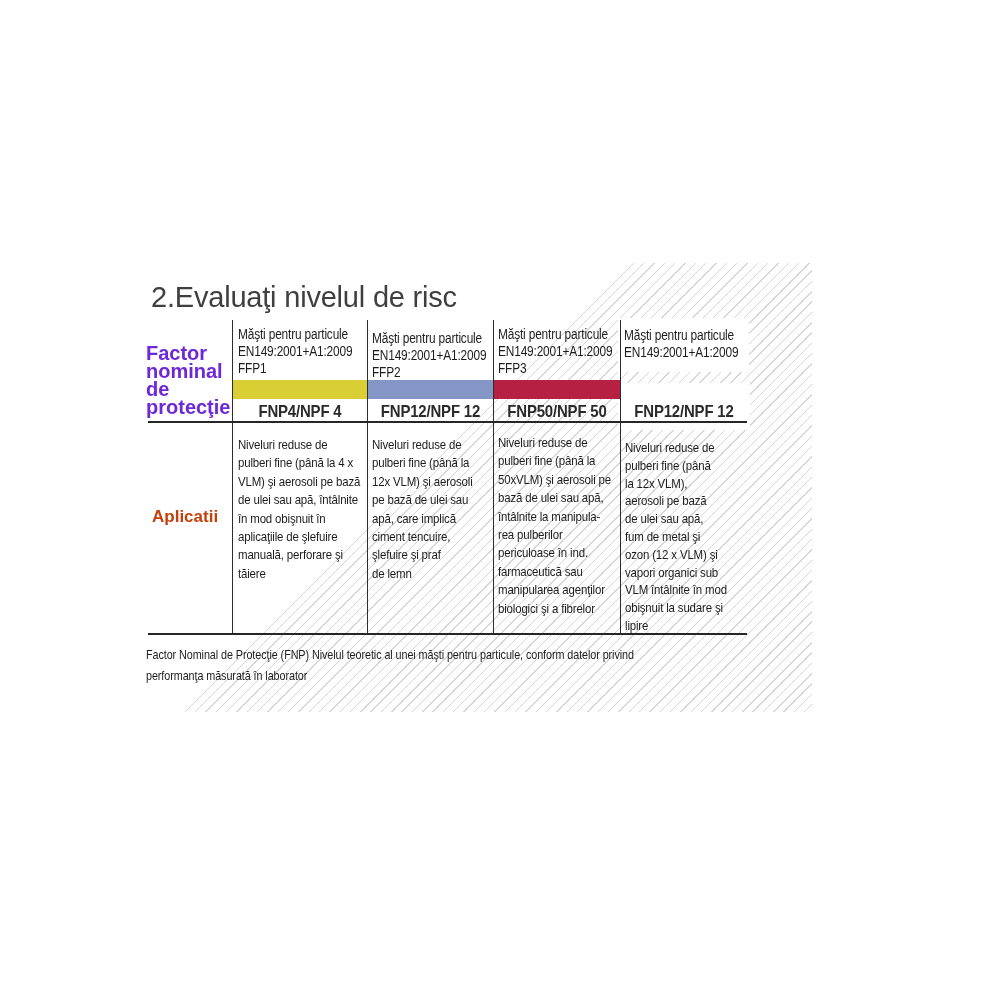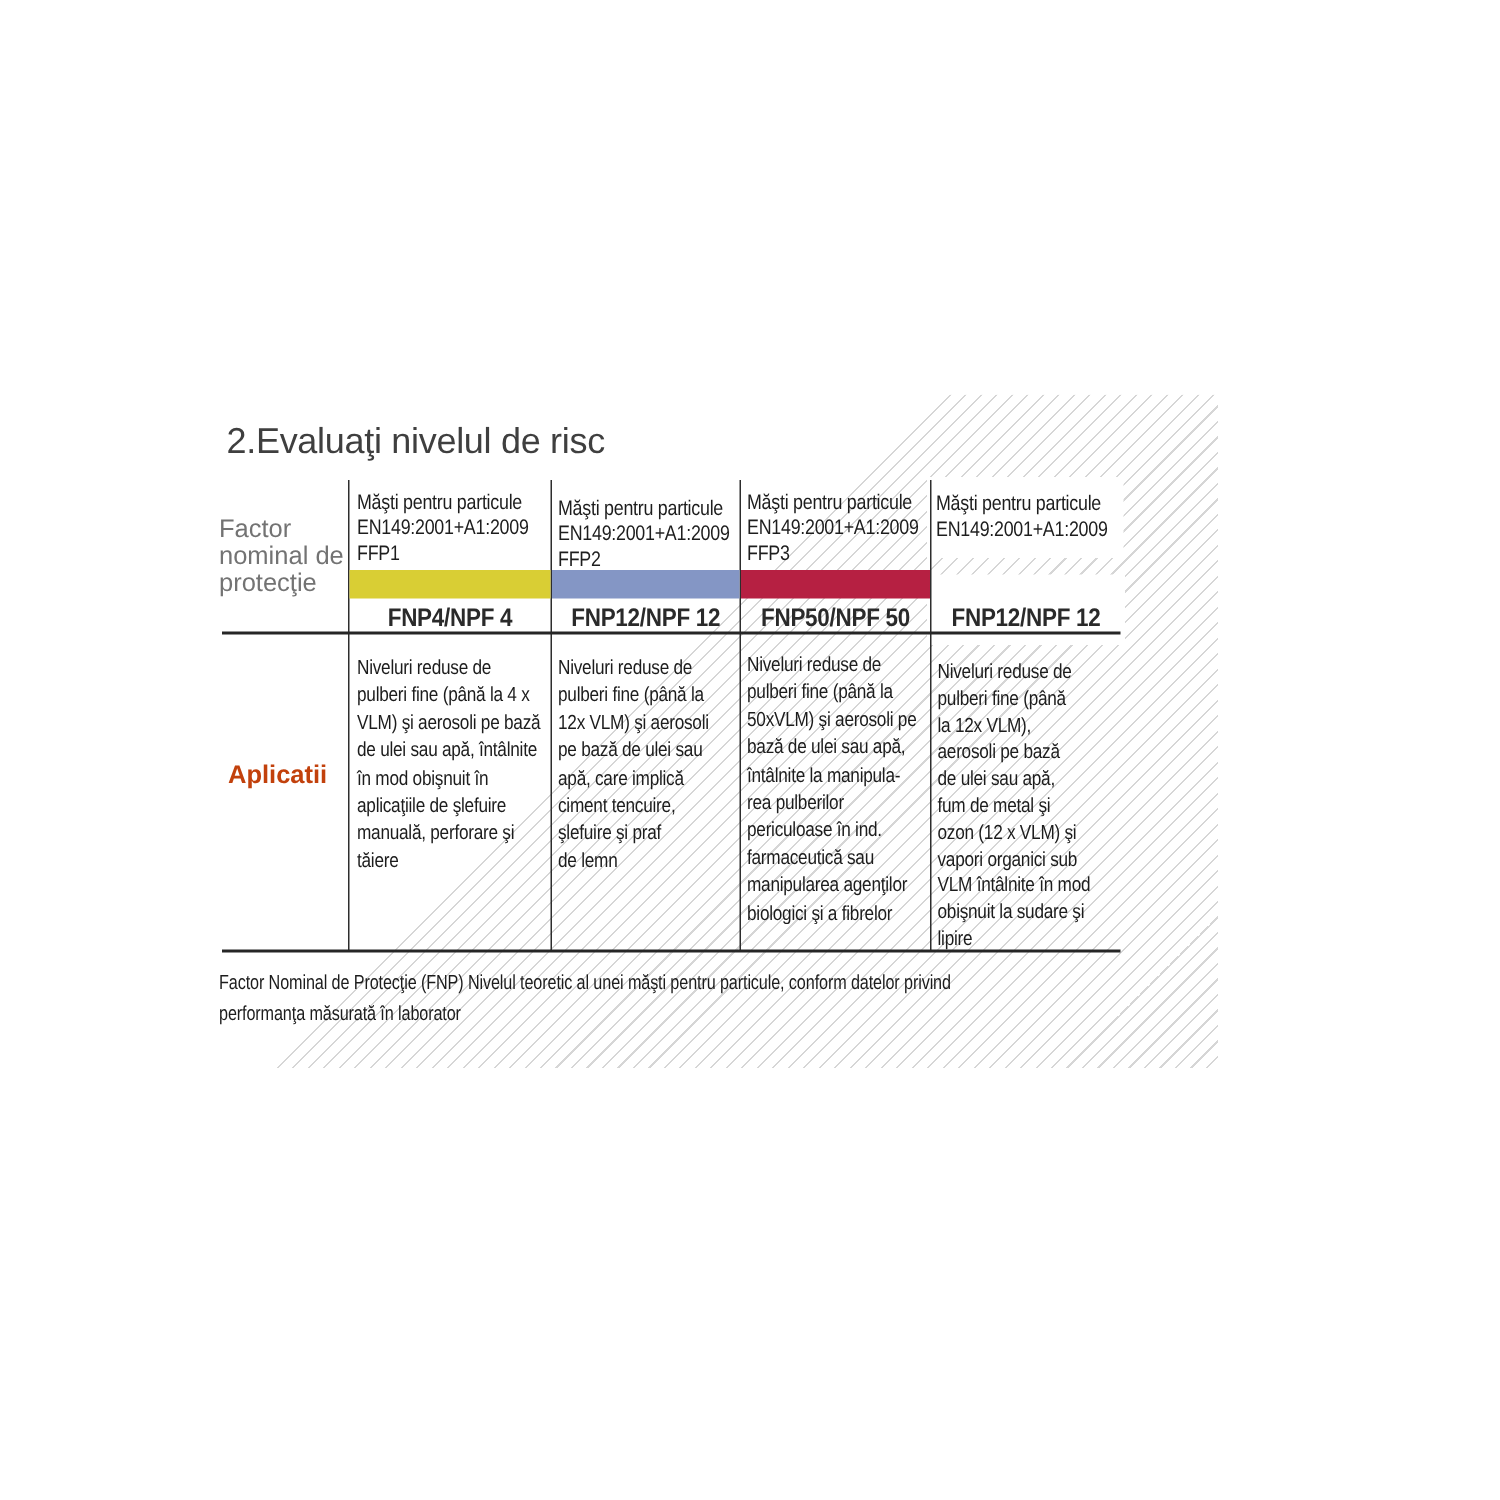--- a/index.html
+++ b/index.html
@@ -15,26 +15,26 @@
     z-index:1;
   }
   .whitebox{position:absolute;background:#ffffff;z-index:2;}
   
   .vline{position:absolute;width:1px;background:#2d2d2d;z-index:3;}
   .hline{position:absolute;height:2px;background:#262626;z-index:3;}
   
   .bar{position:absolute;top:380px;height:19px;z-index:3;}
   
   .title{
-    position:absolute;left:151px;top:281px;font-size:24px;color:#3f3f3f;
+    position:absolute;left:151px;top:281px;font-size:29px;color:#3f3f3f;
     letter-spacing:-0.2px;z-index:4;white-space:nowrap;
   }
   .rowlabel{
-    position:absolute;left:146px;color:#737373;z-index:4;white-space:pre-line;
-    font-size:17px;line-height:18px;
+    position:absolute;left:146px;color:#6d28d9;z-index:4;white-space:pre-line;
+    font-size:20px;line-height:18px;font-weight:bold;
   }
   .apps-label{
     position:absolute;left:152px;top:507px;color:#c2410c;font-size:17px;
     font-weight:600;z-index:4;white-space:nowrap;
   }
   .cond{ 
     transform:scaleX(0.85);transform-origin:0 0;letter-spacing:-0.2px;
   }
   .colheader{
     position:absolute;width:156px;font-size:14px;line-height:17px;color:#1d1d1d;

